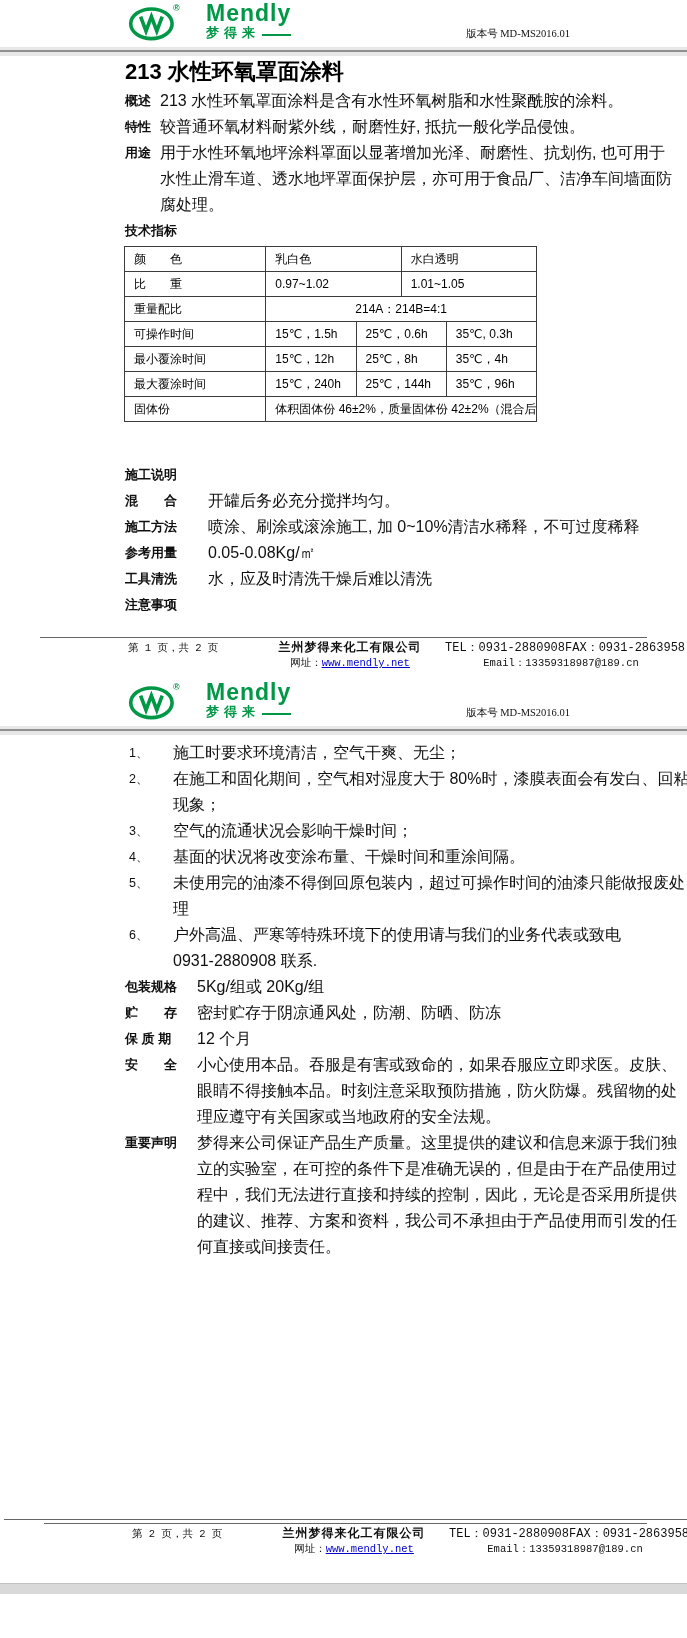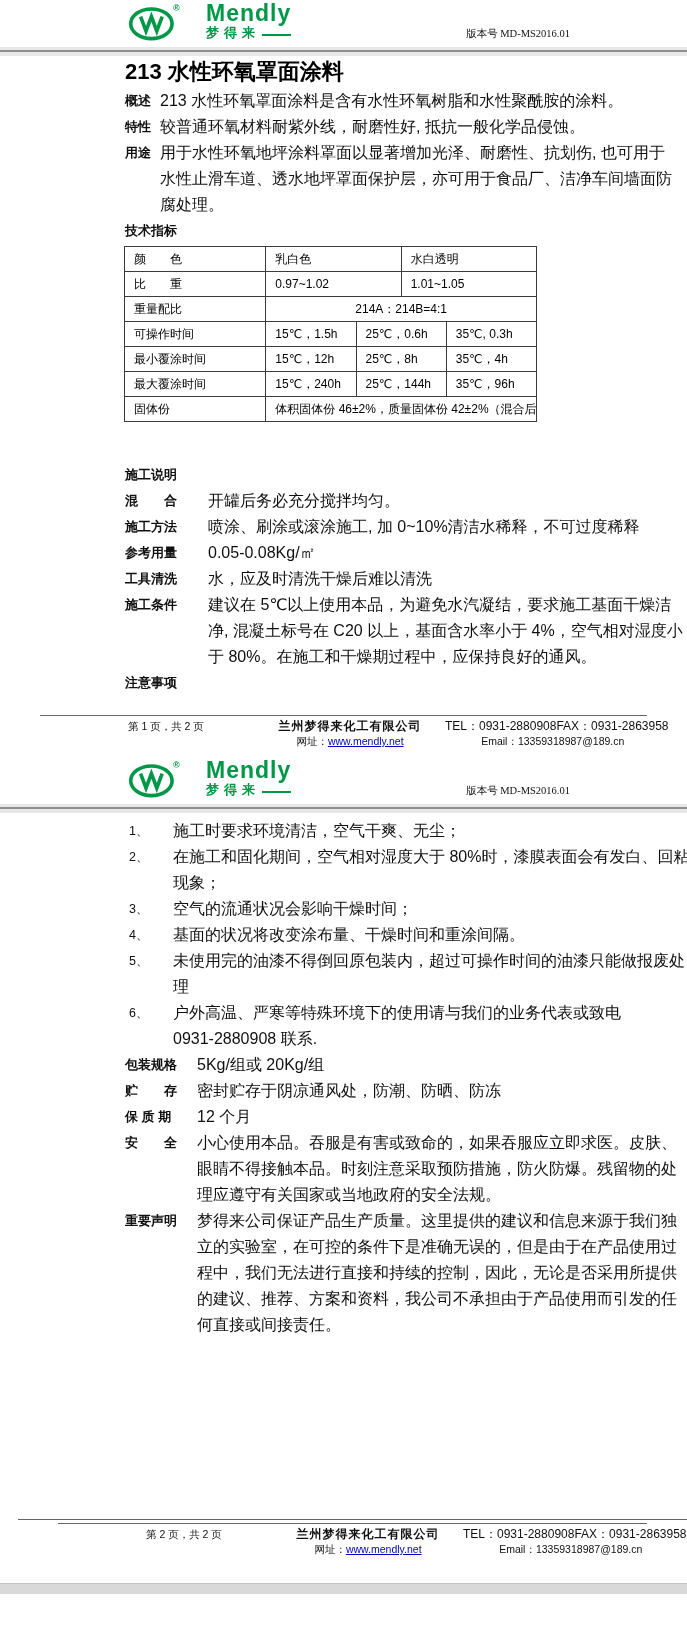--- a/index.html
+++ b/index.html
@@ -42,32 +42,32 @@
              font-size:12px;color:#000;}
   table.tech td{border:1px solid #3c3c3c;height:24px;line-height:24px;padding:0 0 0 9px;
                 white-space:nowrap;overflow:hidden;}
   table.tech td.ctr{text-align:center;padding:0;}
   
   .p2-list{margin:5px 0 0 129px;}
   .p2-list .num{width:44px;font-size:12.5px;line-height:26px;flex:0 0 auto;}
   .specs{margin-top:0;}
   
   .footer{margin:19px 40px 0 40px;border-top:1px solid #666;padding-top:3px;
-          font-family:Liberation Sans, sans-serif;}
+          font-family:Liberation Mono, monospace;}
   .f-inner{display:flex;align-items:flex-start;}
   .f-page{flex:0 0 225px;box-sizing:border-box;padding-left:88px;font-size:10.5px;line-height:15px;white-space:nowrap;}
   .f-mid{flex:0 0 170px;text-align:center;}
   .f-company{font-size:12px;font-weight:bold;line-height:15px;white-space:nowrap;letter-spacing:1px;}
   .f-web{font-size:10.5px;line-height:15px;white-space:nowrap;}
   .f-right{flex:1;}
   .f-telfax{display:flex;justify-content:flex-end;padding:0 2px 0 10px;
             font-size:12px;line-height:15px;white-space:nowrap;}
   .f-email{text-align:center;font-size:10.5px;line-height:15px;white-space:nowrap;}
   .link{color:#0000cc;text-decoration:underline;cursor:pointer;}
-  .footer2{position:absolute;left:18px;right:0;top:1519px;margin:0;padding-top:3px;}
+  .footer2{position:absolute;left:4px;right:0;top:1519px;margin:0;padding-top:3px;}
   .footer2 .f-wrap{margin:0 40px;border-top:1px solid #666;padding-top:3px;}
   .bottom-band{position:absolute;left:0;right:0;top:1583px;height:10px;background:#d9d9d9;border-top:1px solid #c2c2c2;}
 </style>
 </head>
 <body>
 
 <div class="canvas">
 
   <div class="hdr">
     <div class="logo">
@@ -189,28 +189,20 @@
       <div class="row-text">
           <div class="ln">0.05-0.08Kg/㎡</div>
         </div>
     </div>
     <div class="row">
       <div class="row-label">工具清洗</div>
       <div class="row-text">
           <div class="ln">水，应及时清洗干燥后难以清洗</div>
         </div>
     </div>
-    <div class="row">
-      <div class="row-label">施工条件</div>
-      <div class="row-text">
-        <div class="ln">建议在 5℃以上使用本品，为避免水汽凝结，要求施工基面干燥洁</div>
-        <div class="ln">净, 混凝土标号在 C20 以上，基面含水率小于 4%，空气相对湿度小</div>
-        <div class="ln">于 80%。在施工和干燥期过程中，应保持良好的通风。</div>
-      </div>
-    </div>
   </div>
 
   <div class="heading">注意事项</div>
 
   <div class="footer">
     <div class="f-inner">
       <div class="f-page">第 1 页，共 2 页</div>
       <div class="f-mid">
         <div class="f-company">兰州梦得来化工有限公司</div>
         <div class="f-web"><span>网址：</span><span class="link">www.mendly.net</span></div>

